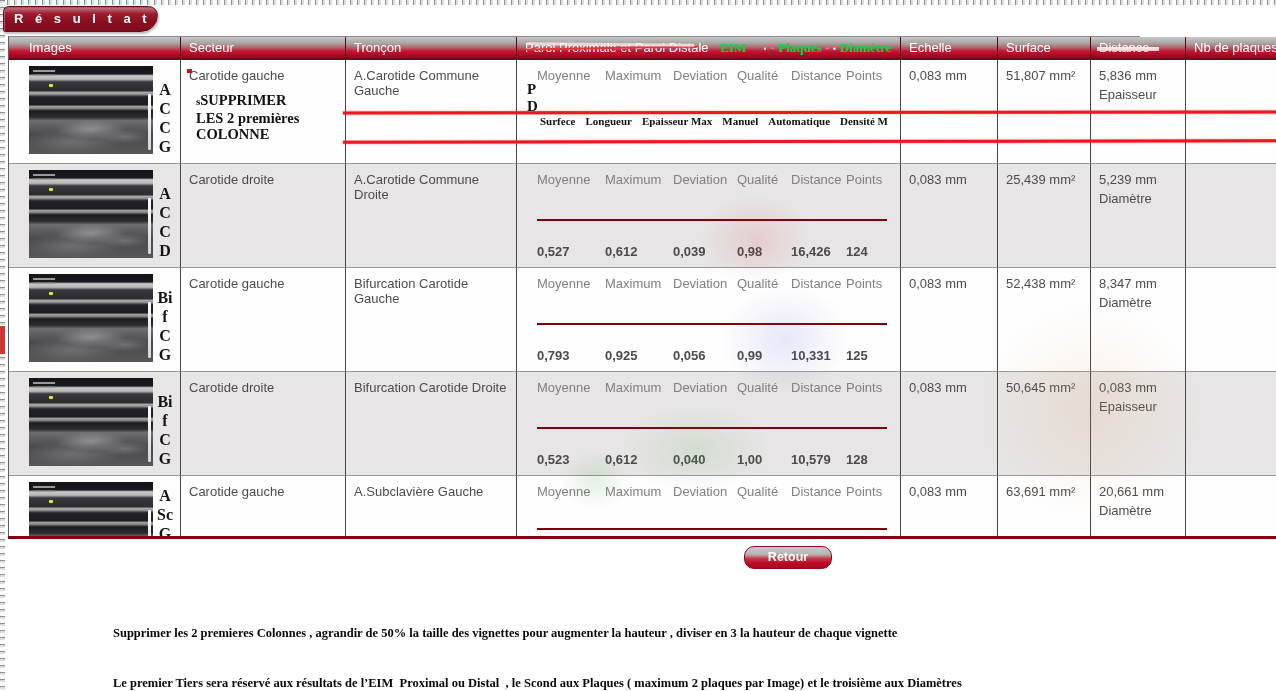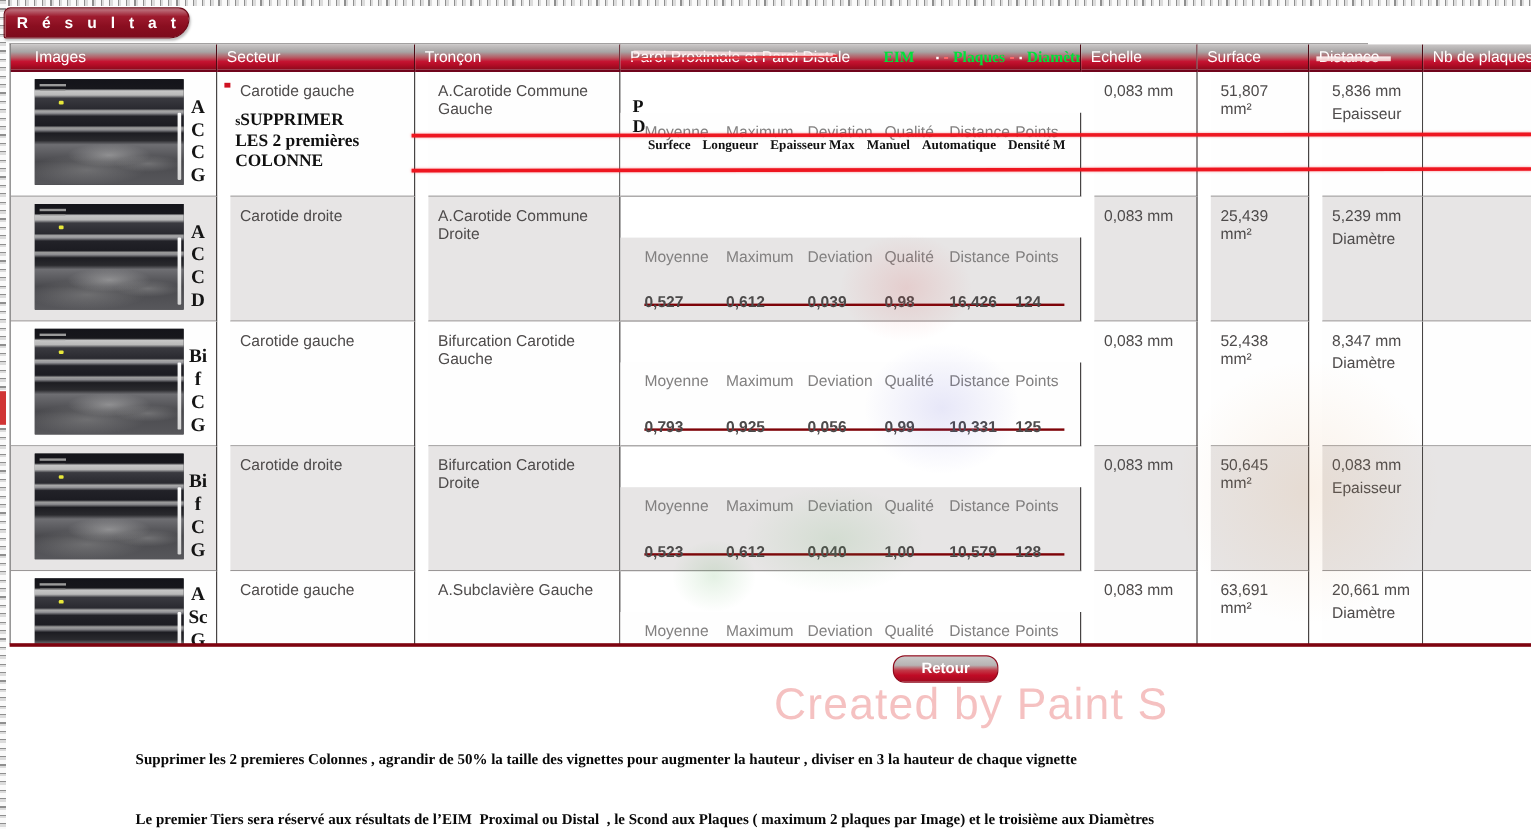--- a/index.html
+++ b/index.html
@@ -40,21 +40,21 @@
     border-right:1px solid #4d0a14; border-bottom:2px solid #70041c;
     position:relative; white-space:nowrap; overflow:hidden;
   }
   .hcell.first { padding-left:20px; }
   .cell {
     position:relative; border-right:1px solid #474444; border-bottom:1px solid #9a9797;
     overflow:hidden; background:#fefefe;
   }
   .r-alt { background:#e7e5e5; }
   .lastrow { border-bottom:none; }
-  .txtcell { padding:8px 4px 0 8px; font-size:13px; color:#4e4b4b;margin-left:11px; }
+  .txtcell { padding:8px 4px 0 8px; font-size:13px; color:#4e4b4b; }
 
   
   .thumb {
     position:absolute; left:20px; top:6px; width:124px; height:88px;
     background-color:#0b0b0f;
     background-image:
       radial-gradient(50px 14px at 50% 72%, rgba(190,190,190,.55), transparent 70%),
       radial-gradient(70px 18px at 35% 86%, rgba(150,150,150,.45), transparent 70%),
       radial-gradient(40px 10px at 76% 80%, rgba(170,170,170,.4), transparent 70%),
       linear-gradient(180deg, #14141a 0%, #17171c 9%, #c6c6c6 11%, #b9b9b9 15%, #3a3a40 18%, #2a2a30 28%, #a9a9a9 30%, #96969a 32%, #222228 35%, #1c1c22 44%, #9c9c9c 46%, #8b8b8f 48%, #1d1d22 51%, #2a2a2e 58%, #6e6e72 62%, #4a4a4e 78%, #57575b 100%);
@@ -66,21 +66,21 @@
   .scalebar { position:absolute; right:2px; top:32%; width:3px; height:64%;
     background:linear-gradient(#ffffff,#d5d5d5); border-radius:1px; }
 
   .vletters {
     position:absolute; right:4px; top:20px; width:22px;
     font-family:"Liberation Serif", serif; font-weight:bold; font-size:16px;
     line-height:19px; color:#141414; white-space:pre-line; text-align:center;
   }
 
   
-  .eimcell { position:relative;margin-top:34px; }
+  .eimcell { position:relative; }
   .subhead, .vals {
     display:grid; grid-template-columns:68px 68px 64px 54px 55px 50px;
     font-size:13px; white-space:nowrap;
   }
   .subhead { padding:8px 0 0 20px; color:#828080; }
   .vals { position:absolute; left:20px; bottom:8px; color:#4c4a4a;font-weight:bold; }
   .sepline { position:absolute; left:20px; top:55px; width:350px; height:2px; background:#7e0308; }
   .row5 .sepline { top:52px; }
 
   
@@ -157,21 +157,21 @@
   <div class="blob b4"></div>
   <div class="blob b5"></div>
 
   <div class="table">
 
     <div class="hcell first">Images</div>
     <div class="hcell">Secteur</div>
     <div class="hcell">Tronçon</div>
     <div class="hcell">
       <span class="paroi-struck">Paroi Proximale et Paroi Distale</span>
-      <span class="g" style="margin-left:24px;">EIM</span>
+      <span class="g" style="margin-left:8px;">EIM</span>
       <span class="wsq" style="margin-left:14px;">▪</span>
       <span class="rdash">-</span>
       <span class="g">Plaques</span>
       <span class="rdash">-</span>
       <span class="wsq">▪</span>
       <span class="g">Diamètre</span>
     </div>
     <div class="hcell">Echelle</div>
     <div class="hcell">Surface</div>
     <div class="hcell">
@@ -383,21 +383,20 @@
     <span>Surfece</span>
     <span>Longueur</span>
     <span>Epaisseur Max</span>
     <span>Manuel</span>
     <span>Automatique</span>
     <span>Densité M</span>
   </div>
 
   <button class="retour">Retour</button>
 
-  <div class="watermark">Created by Paint S</div>
 
   <div class="notes">
     <div>Supprimer les 2 premieres Colonnes , agrandir de 50% la taille des vignettes pour augmenter la hauteur , diviser en 3 la hauteur de chaque vignette</div>
     <div>Le premier Tiers sera réservé aux résultats de l’EIM  Proximal ou Distal  , le Scond aux Plaques ( maximum 2 plaques par Image) et le troisième aux Diamètres</div>
     
     
     
   </div>
 
 </div>

